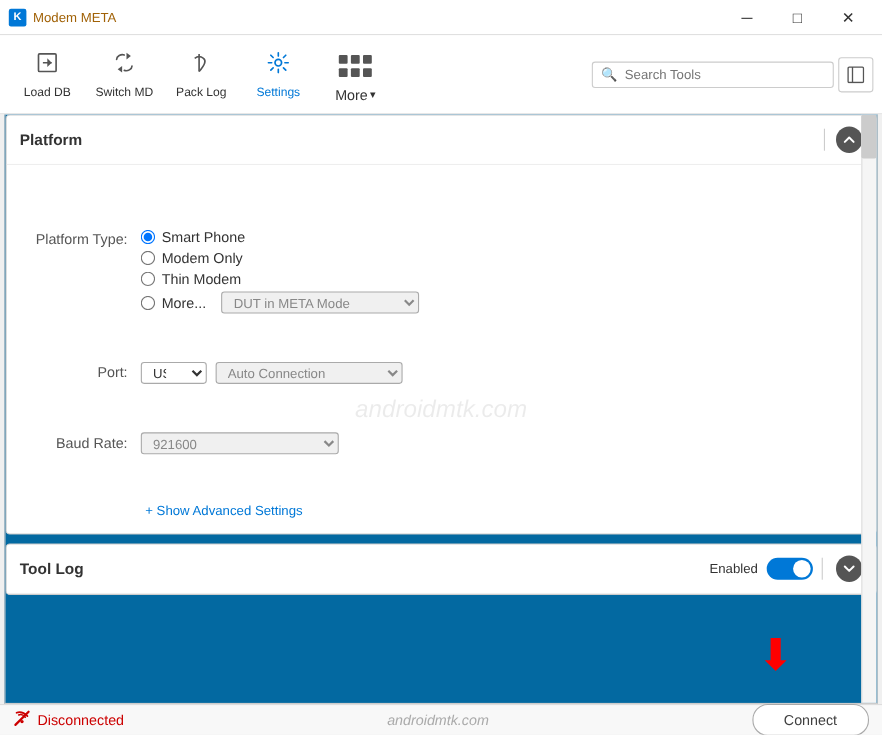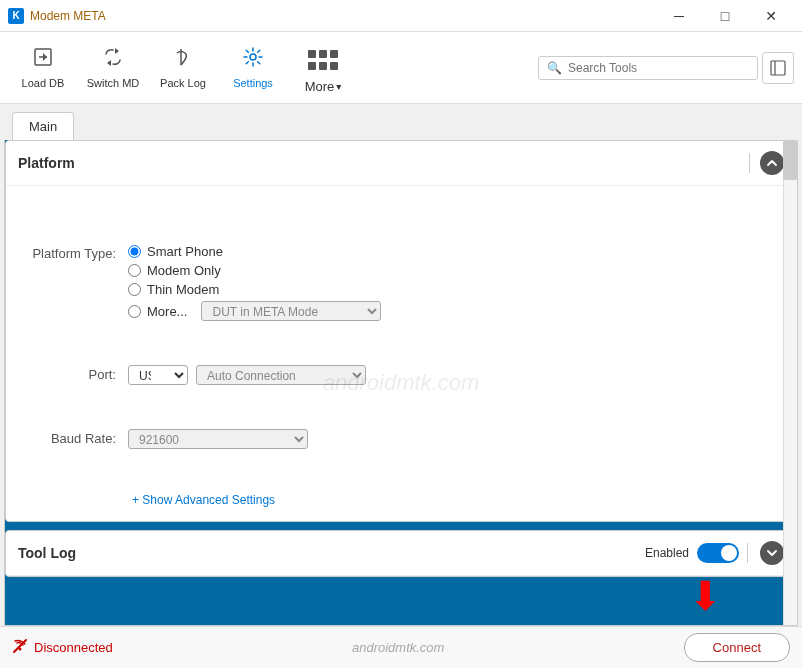--- a/index.html
+++ b/index.html
@@ -182,41 +182,41 @@
       transform: translate(-50%, -50%);
       color: rgba(0,0,0,0.08);
       font-size: 22px;
       font-style: italic;
       pointer-events: none;
       white-space: nowrap;
     }
 
     
     .status-bar {
-      height: 42px;
+      height: 28px;
       background: #f8f8f8;
       border-top: 1px solid #ddd;
       display: flex; align-items: center;
       padding: 0 12px;
     }
     .status-disconnected {
       display: flex; align-items: center; gap: 6px; color: #cc0000; font-size: 13px; font-weight: 500;
     }
     .status-icon { font-size: 14px; color: #cc0000; }
     .status-watermark {
       flex: 1; text-align: center; color: #aaa; font-size: 13px; font-style: italic;
     }
     .connect-btn {
       padding: 6px 28px;
       background: white;
       border: 1px solid #aaa;
       border-radius: 14px;
       cursor: pointer;
       font-size: 13px;
-      color: #b91c1c;
+      color: #404040;
       position: relative;
     }
 
     
     .red-arrow {
       position: absolute;
       right: 80px;
       bottom: 52px;
       color: red;
       font-size: 40px;
@@ -306,25 +306,20 @@
   </div>
   <div class="toolbar-side-btn">
     <svg width="16" height="16" viewBox="0 0 16 16" fill="none">
       <rect x="1" y="1" width="14" height="14" rx="1" stroke="#555" stroke-width="1.2" fill="none"></rect>
       <line x1="5" y1="1" x2="5" y2="15" stroke="#555" stroke-width="1.2"></line>
     </svg>
   </div>
 </div>
 
 <div class="content">
-  <div class="tab-bar">
-    <div class="tab">
-      <span>Main</span>
-    </div>
-  </div>
 
   <div class="main-area">
 
     <div class="watermark">androidmtk.com</div>
 
     <div class="section">
       <div class="section-header">
         <span class="section-title">Platform</span>
         <div style="display:flex;align-items:center;gap:6px;">
           <div class="section-divider"></div>

